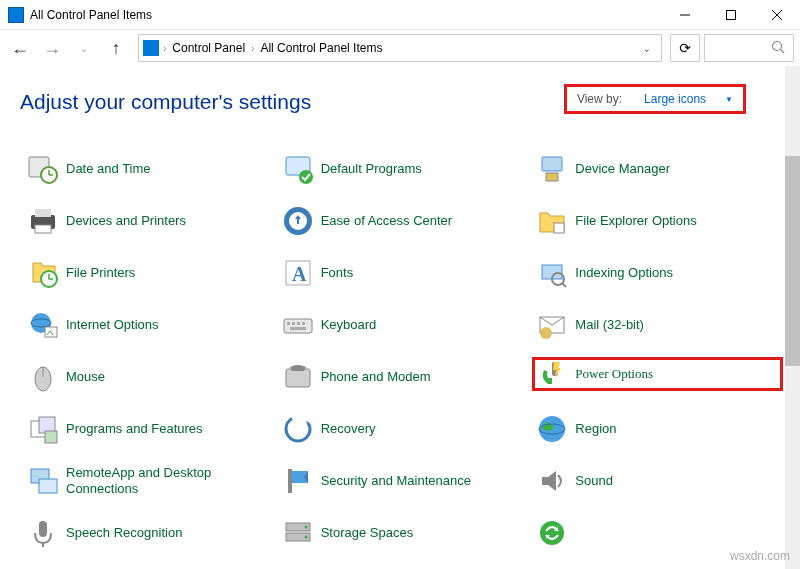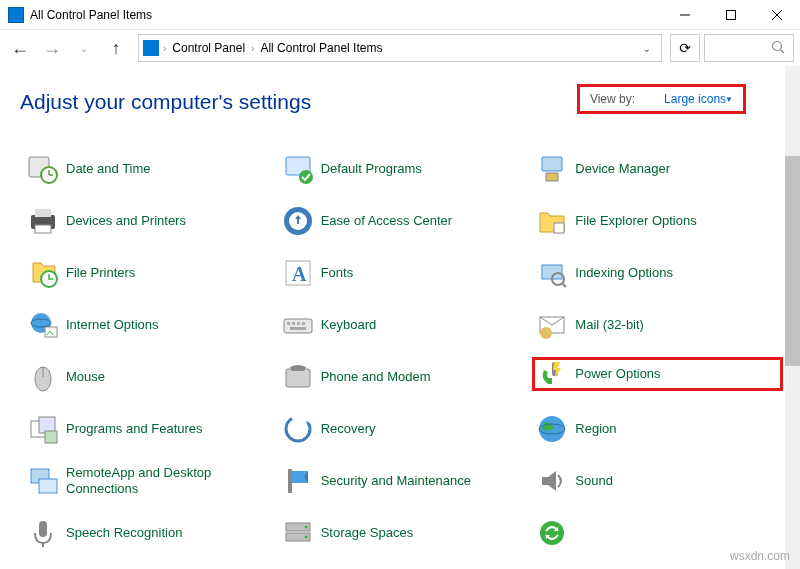--- a/index.html
+++ b/index.html
@@ -18,28 +18,28 @@
     .addr-bar { flex: 1; height: 28px; border: 1px solid #ccc; display: flex; align-items: center; padding: 0 4px; gap: 4px; margin: 0 4px; }
     .addr-icon { width: 16px; height: 16px; background: #0078d7; }
     .addr-sep { color: #888; font-size: 10px; }
     .addr-seg { font-size: 12px; padding: 2px 2px; text-align: center; }
     .addr-drop { margin-left: auto; color: #555; font-size: 10px; padding: 0 6px; }
     .refresh-btn { width: 30px; height: 28px; border: 1px solid #ccc; display: flex; align-items: center; justify-content: center; font-size: 14px; }
     .search-box { width: 90px; height: 28px; border: 1px solid #ccc; display: flex; align-items: center; justify-content: flex-end; padding: 0 8px; color: #888; }
     
     .content { padding: 24px 20px 10px 20px; position: relative; }
     .heading { color: #003399; font-size: 21px; font-weight: 400; }
-    .view-by-box { position: absolute; right: 54px; top: 18px; border: 3px solid #e21919; padding: 5px 10px 5px 10px; font-size: 12px; display: flex; align-items: center; gap: 2px; }
+    .view-by-box { position: absolute; right: 54px; top: 18px; border: 3px solid #e21919; padding: 5px 10px 5px 10px; font-size: 12px; display: flex; align-items: center; gap: 22px; }
     .view-by-label { color: #555; }
-    .view-by-value { color: #0066cc; margin-left: 27px; }
+    .view-by-value { color: #0066cc; }
     .view-by-caret { color: #0066cc; font-size: 8px; margin-left: -3px;}
     
     .grid { display: grid; grid-template-columns: 1fr 1fr 1fr; column-gap: 10px; row-gap: 18px; margin-top: 38px; padding-left: 6px; }
     .item { display: flex; align-items: center; gap: 6px; height: 34px; }
-    .item.highlight { border: 3px solid #e21919; margin: -3px; padding-right: 12px; }
+    .item.highlight { border: 3px solid #e21919; margin: -3px; padding-right: 12px; font-family: Liberation Serif, serif; }
     .item-icon { width: 34px; height: 34px; flex-shrink: 0; display: flex; align-items: center; justify-content: center; }
     .item-label { color: #006633; font-size: 13px; line-height: 1.2; }
     
     .scrollbar { position: absolute; right: 0; top: 66px; bottom: 0; width: 15px; background: #f0f0f0; }
     .scroll-thumb { position: absolute; left: 0; right: 0; top: 90px; height: 210px; background: #c1c1c1; }
     
     .watermark { position: absolute; bottom: 6px; right: 10px; font-size: 12px; color: #aaa; }
   </style>
 </head>
 <body>

